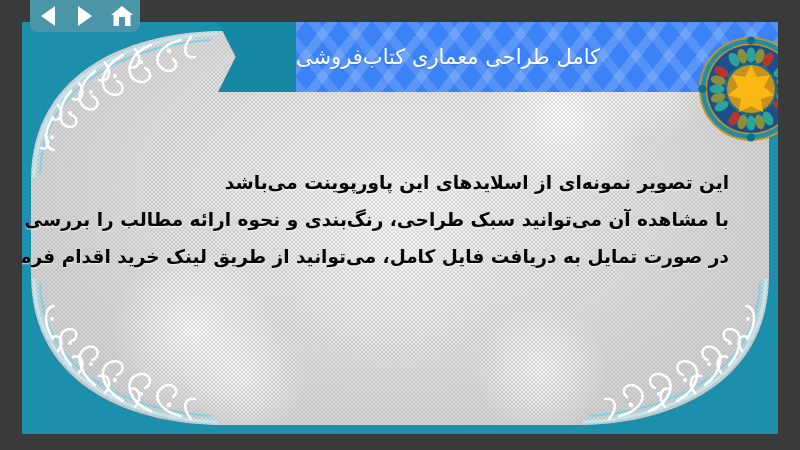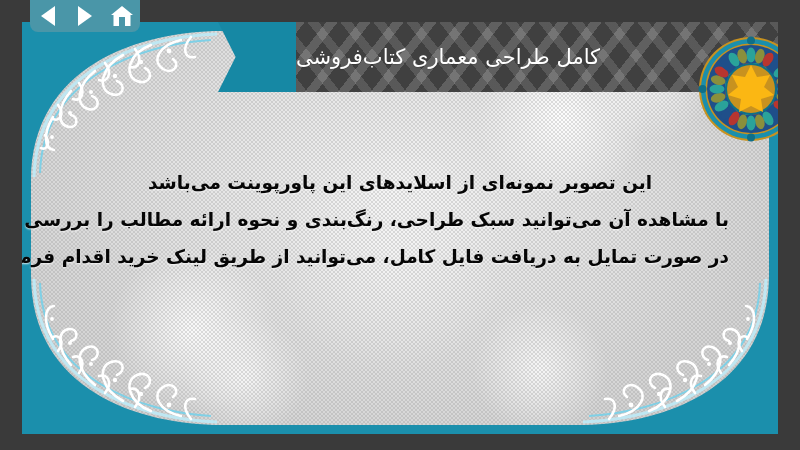--- a/index.html
+++ b/index.html
@@ -57,21 +57,21 @@
   .cs-br{right:0;bottom:0;}
 
   
   #banner-wrap{position:absolute;left:196px;top:0;height:70px;right:0;z-index:40;}
   #ribbon-tail{
     position:absolute;left:0;top:0;width:80px;height:70px;background:#1688a4;
     clip-path:polygon(0 0,100% 0,100% 100%,0 100%,22% 50%);
   }
   #banner{
     position:absolute;left:78px;top:0;right:0;height:70px;
-    background:#404040;
+    background:#3b82f6;
     overflow:hidden;
   }
   #banner-weave{
     position:absolute;inset:0;
     background-image:
       repeating-linear-gradient(-52deg, rgba(255,255,255,.17) 0 9px, rgba(255,255,255,0) 9px 26px),
       repeating-linear-gradient(52deg, rgba(255,255,255,.13) 0 9px, rgba(255,255,255,0) 9px 26px);
   }
   #title-text{
     position:absolute;inset:0;
@@ -81,21 +81,21 @@
   .t-line{font-size:21px;line-height:30px;white-space:nowrap;text-shadow:0 1px 1px rgba(0,0,0,.13);}
 
   
   #mandala{
     position:absolute;left:676px;top:14px;width:106px;height:106px;z-index:55;
   }
 
   
   #body-text{
     position:absolute;left:40px;right:40px;top:133px;
-    direction:rtl;text-align:center;color:#060606;
+    direction:rtl;text-align:right;color:#060606;
   }
   .b-line{
     font-size:18.5px;line-height:37px;font-weight:bold;white-space:nowrap;
     text-shadow:0 1px 2px rgba(255,255,255,.85), 0 0 1px rgba(0,0,0,.25);
   }
 </style>
 </head>
 <body>
 
 <div id="toolbar">

